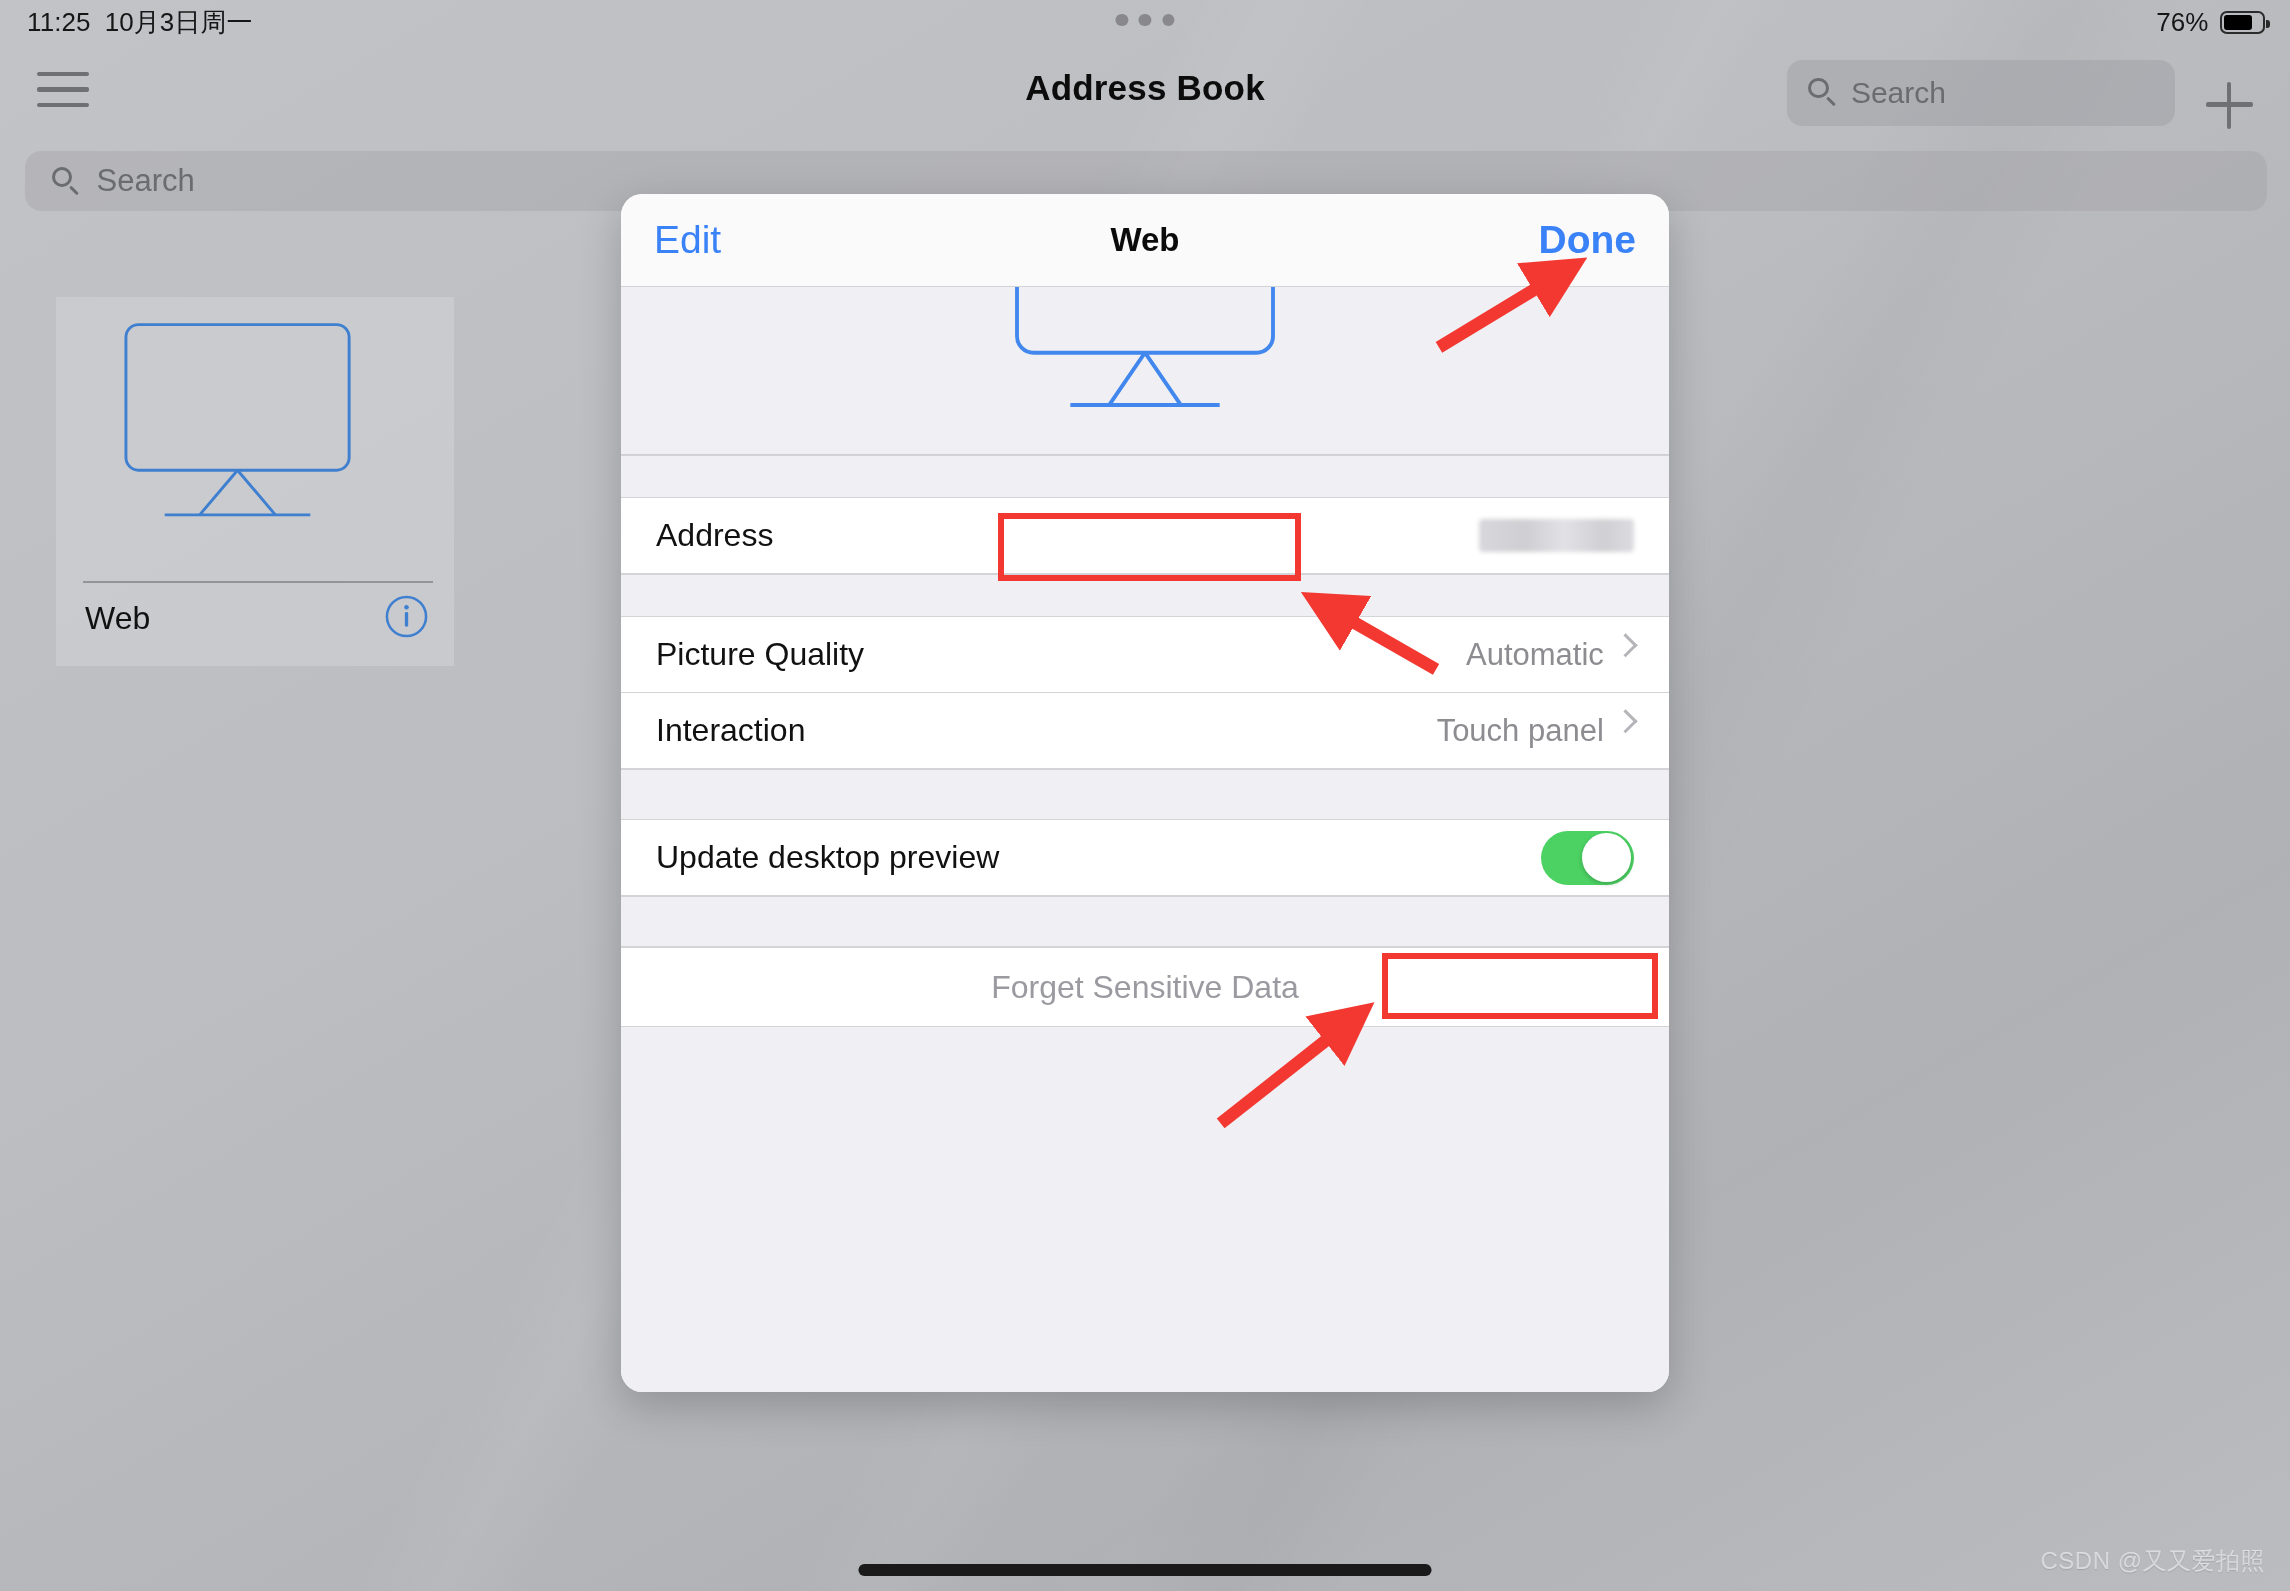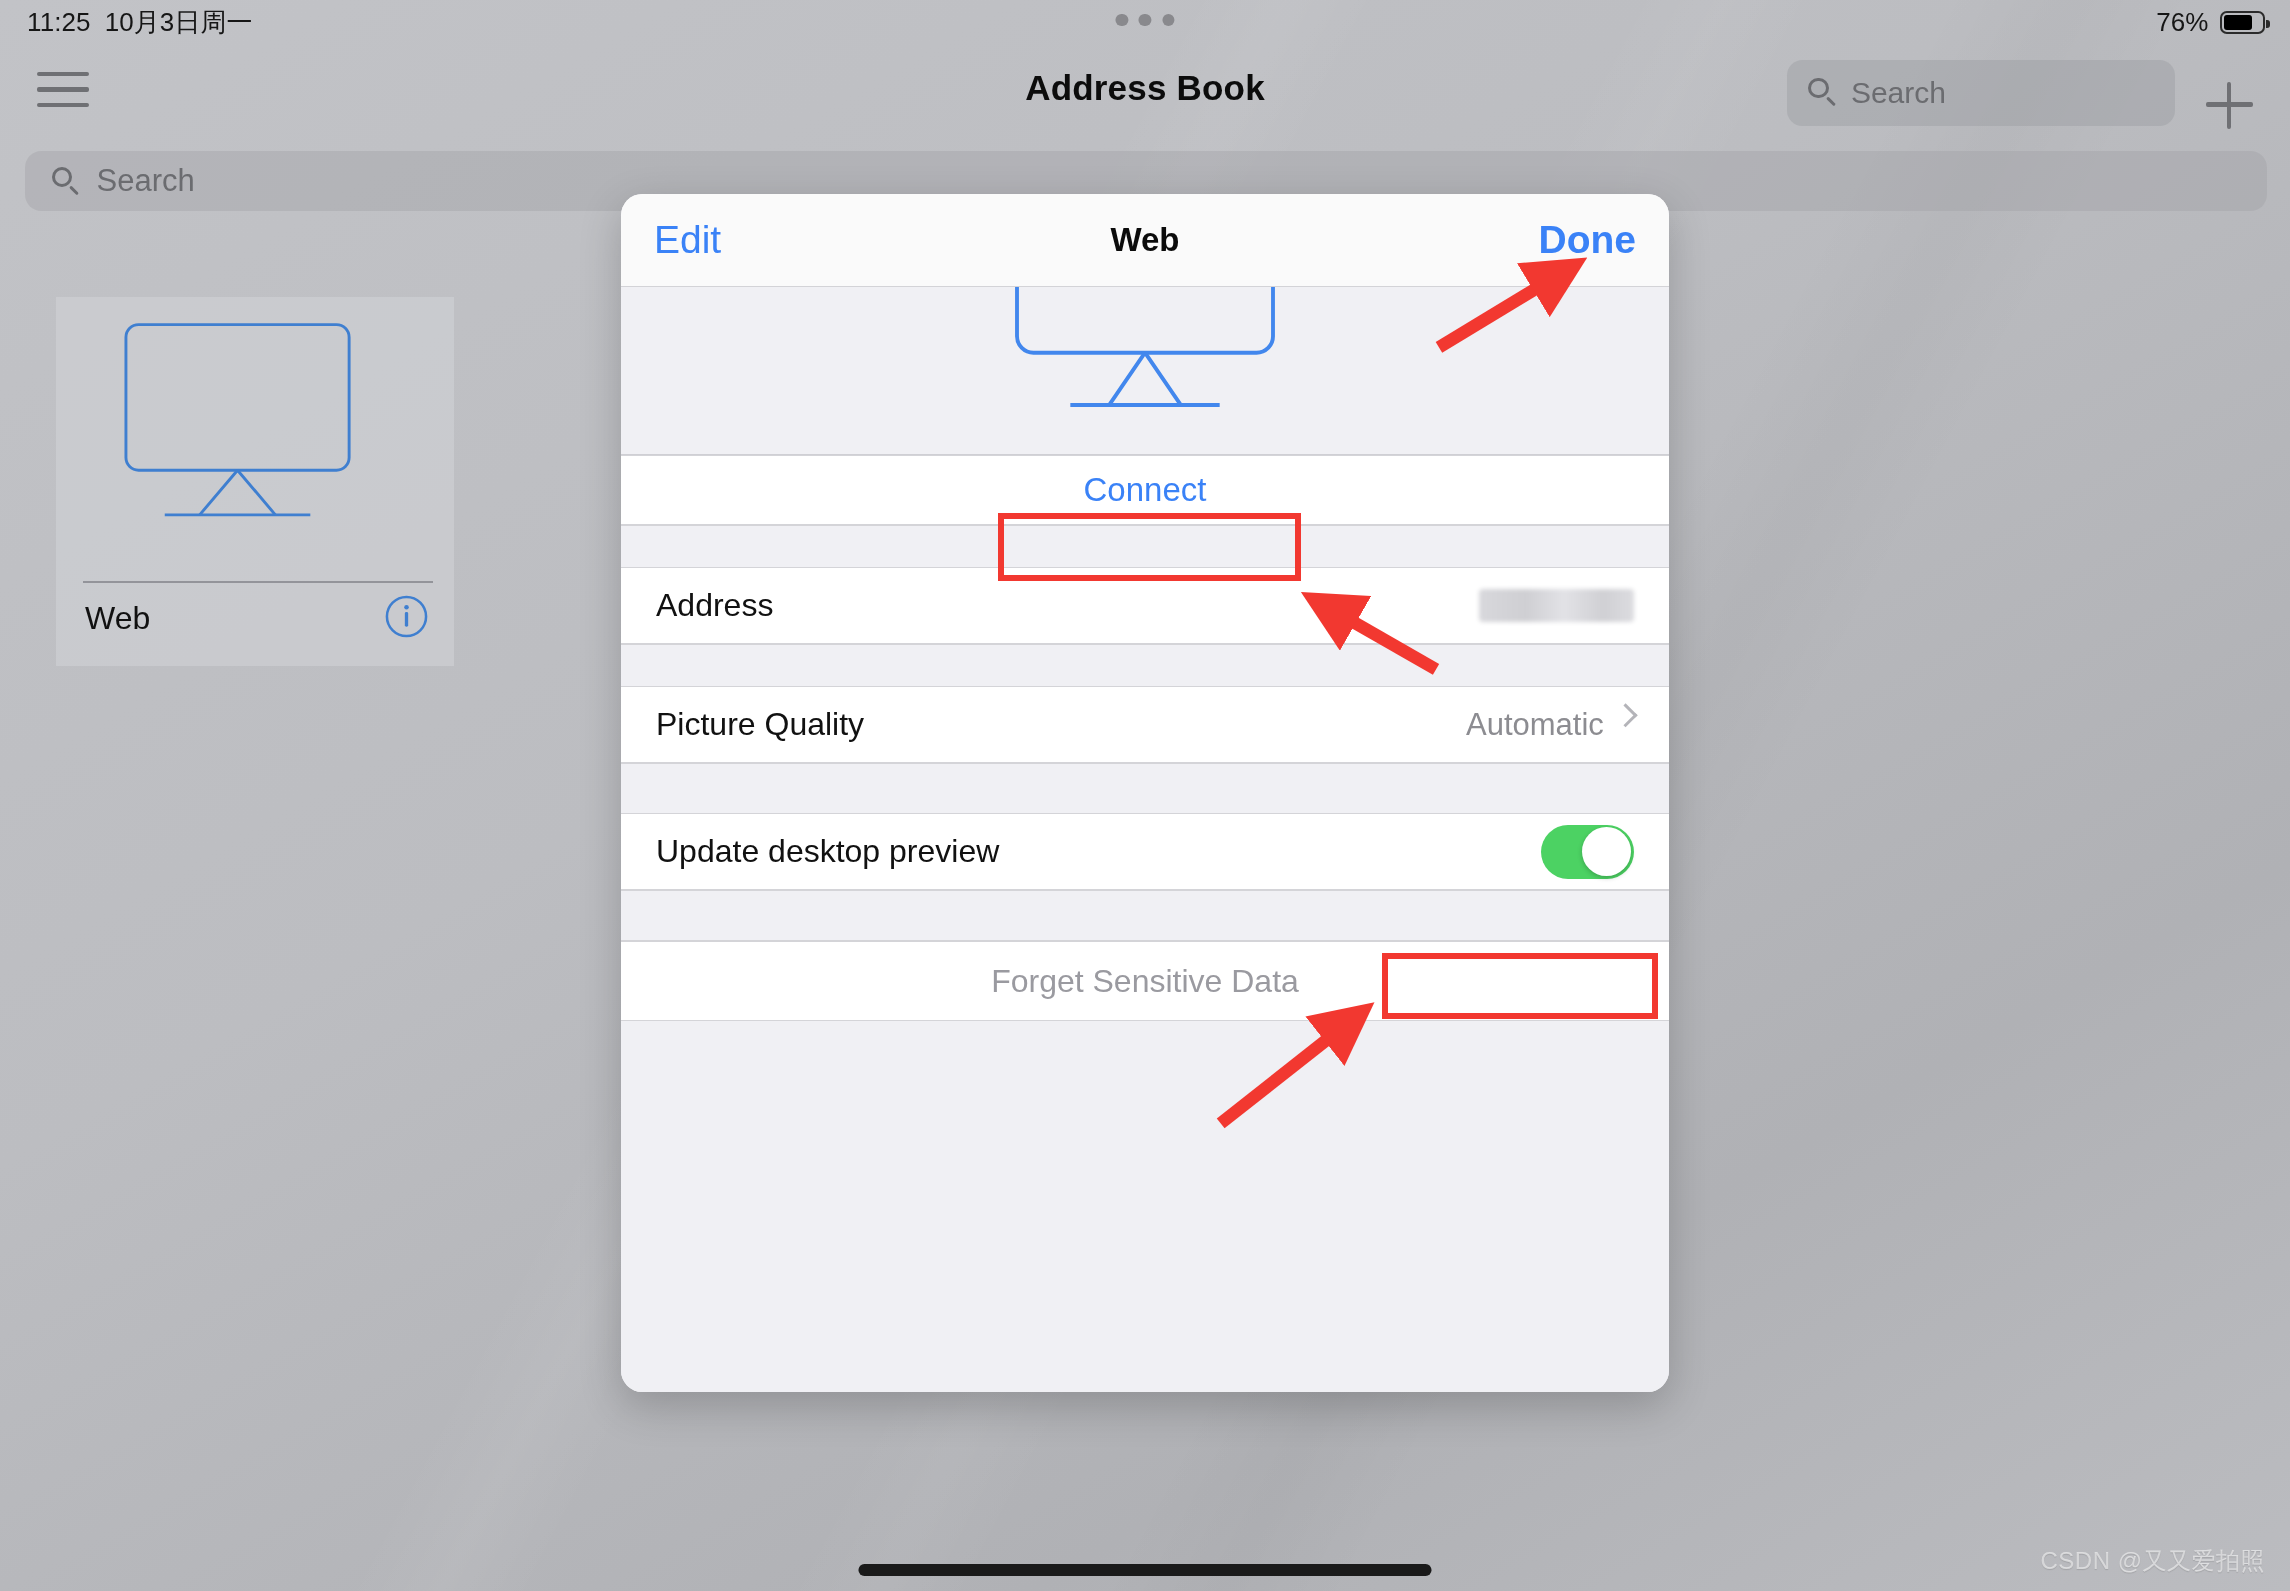--- a/index.html
+++ b/index.html
@@ -497,23 +497,20 @@
     <div id="modal-body">
 
       <div class="preview-block">
         <svg width="408" height="320" viewBox="0 0 420 330">
           <rect x="78" y="10" width="264" height="198" rx="17" ry="17" fill="none" stroke="#4287ed" stroke-width="4"></rect>
           <path d="M210 208 L173 262 M210 208 L247 262" fill="none" stroke="#4287ed" stroke-width="4"></path>
           <path d="M133 262 L287 262" fill="none" stroke="#4287ed" stroke-width="4"></path>
         </svg>
       </div>
 
-      <div class="row row-connect">
-        <span class="link">Connect</span>
-      </div>
 
       <div class="gap"></div>
 
       <div class="row row-h inset-sep">
         <span class="label">Address</span>
         <span class="value">
           <span class="redact" id="redact-address" style="width: 155px;"></span>
         </span>
       </div>
 
@@ -521,20 +518,27 @@
       <div class="gap"></div>
 
       <div class="row row-h inset-sep">
         <span class="label">Picture Quality</span>
         <span class="value">
           <span>Automatic</span>
           <span class="chev"></span>
         </span>
       </div>
 
+      <div class="row row-h">
+        <span class="label">Interaction</span>
+        <span class="value">
+          <span>Touch panel</span>
+          <span class="chev"></span>
+        </span>
+      </div>
 
       <div class="gap tall"></div>
 
       <div class="row row-h">
         <span class="label">Update desktop preview</span>
         <span class="toggle">
           <span class="knob"></span>
         </span>
       </div>
 

